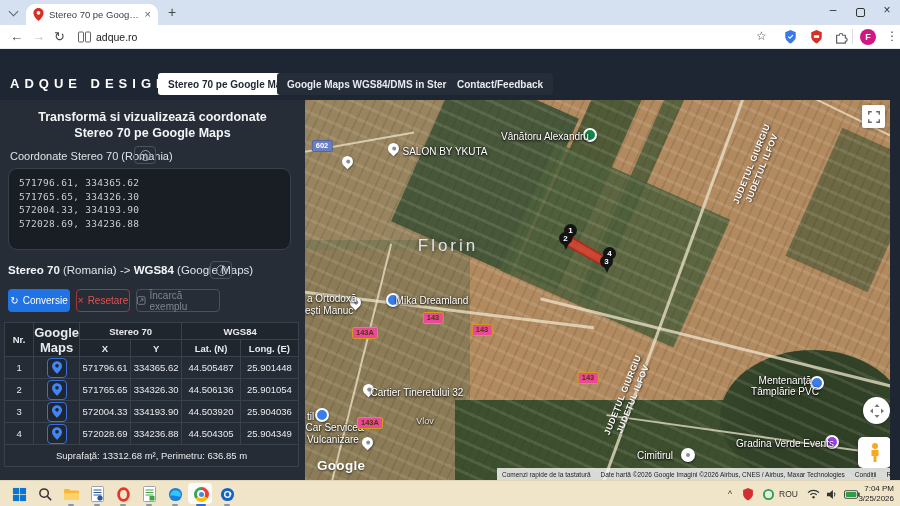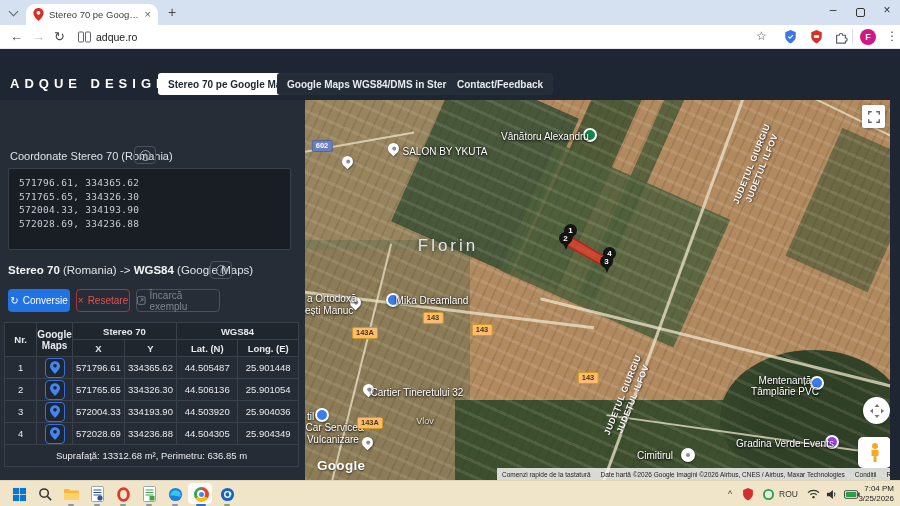--- a/index.html
+++ b/index.html
@@ -32,21 +32,21 @@
   .nav-active{background:#fff;color:#1d2632}
   .nav-dark{background:#242d38;color:#e8eaed}
   .nav-yellow{background:#f2c513;color:#21262c}
 
   
   #panel{position:absolute;left:0;top:100px;width:305px;height:380px;background:#272d36;color:#e8eaee}
   .ptitle{position:absolute;left:0;top:9px;width:305px;text-align:center;font-size:12.5px;font-weight:bold;line-height:16px;color:#f2f4f6}
   .plabel{position:absolute;left:10px;top:50px;font-size:11px;color:#dfe3e8}
   .infobtn{position:absolute;width:22px;height:18px;border:1px solid #4c535c;border-radius:4px;display:flex;align-items:center;justify-content:center}
   .infoglyph{width:11px;height:11px;border:1px solid #9aa1ab;border-radius:50%;color:#9aa1ab;font-size:7.5px;display:flex;align-items:center;justify-content:center;font-style:italic}
-  .coords{position:absolute;left:8px;top:68px;width:283px;height:82px;background:#191e25;border:1px solid #39404a;border-radius:2px;resize:none;color:#c8cdd4;font-family:"DejaVu Sans Mono",monospace;font-size:9.5px;line-height:13.5px;padding:7px 10px;letter-spacing:.3px}
+  .coords{position:absolute;left:8px;top:68px;width:283px;height:82px;background:#191e25;border:1px solid #39404a;border-radius:9px;resize:none;color:#c8cdd4;font-family:"DejaVu Sans Mono",monospace;font-size:9.5px;line-height:13.5px;padding:7px 10px;letter-spacing:.3px}
   .convhead{position:absolute;left:8px;top:164px;font-size:11.5px;color:#dfe3e8}
   .convhead b{color:#f2f4f6}
   .btn{position:absolute;top:189px;height:23px;border-radius:4px;font-size:10px;display:flex;align-items:center;justify-content:center;gap:4px}
   .btn-blue{left:8px;width:62px;background:#2172e2;color:#fff}
   .btn-red{left:76px;width:54px;background:transparent;border:1px solid #9e3a3f;color:#e05252}
   .btn-gray{left:136px;width:84px;background:transparent;border:1px solid #49515b;color:#7c8590}
   table.conv{position:absolute;left:4px;top:222px;width:295px;border-collapse:collapse;font-size:9.5px;color:#e8eaee}
   table.conv th,table.conv td{border:1px solid #39414b;text-align:center;padding:0}
   table.conv th{background:#20262e;font-weight:bold;height:17px}
   table.conv td{background:#262c35;height:22px}
@@ -56,21 +56,21 @@
   
   #map{position:absolute;left:305px;top:100px;width:585px;height:380px;overflow:hidden;background:#b28a60}
   .terr{position:absolute}
   .stripes1{left:0;top:0;width:585px;height:380px;background:repeating-linear-gradient(115deg,rgba(70,50,25,.14) 0 2px,transparent 2px 9px)}
   .stripes2{left:0;top:0;width:585px;height:380px;background:repeating-linear-gradient(24deg,rgba(255,245,225,.10) 0 3px,transparent 3px 14px)}
   .road{position:absolute;background:rgba(238,228,203,.75);z-index:2}
   .maplabel{position:absolute;transform:translate(-50%,-50%);color:#fff;font-size:10px;white-space:nowrap;text-shadow:0 1px 2px rgba(0,0,0,.9),0 0 3px rgba(0,0,0,.7);z-index:5}
   .city{font-size:17px;letter-spacing:3px;color:#e3e3e3;text-shadow:0 0 4px rgba(50,50,50,.9)}
   .county{position:absolute;transform:translate(-50%,-50%) rotate(-68deg);z-index:5;text-align:center}
   .county span{display:block;font-size:8.5px;font-weight:bold;color:#fff;letter-spacing:.5px;line-height:11px;text-shadow:0 1px 2px rgba(0,0,0,.85);white-space:nowrap}
-  .badge{position:absolute;transform:translate(-50%,-50%);background:#fdba74;border:1px solid #cf9c18;color:#4d3a00;font-size:7.5px;font-weight:bold;padding:0 3px;border-radius:2px;line-height:10px;z-index:5}
+  .badge{position:absolute;transform:translate(-50%,-50%);background:#ec4899;border:1px solid #cf9c18;color:#4d3a00;font-size:7.5px;font-weight:bold;padding:0 3px;border-radius:2px;line-height:10px;z-index:5}
   .badge.blue{background:#6a7fc2;border-color:#53659e;color:#fff}
   .poi{position:absolute;width:11px;height:11px;background:#fff;border-radius:50% 50% 50% 0;transform:rotate(-45deg);box-shadow:0 1px 2px rgba(0,0,0,.5);z-index:4}
   .poi::after{content:"";position:absolute;left:3.5px;top:3.5px;width:4px;height:4px;border-radius:50%;background:#8a8f98}
   .pcirc{position:absolute;width:14px;height:14px;border-radius:50%;border:2px solid #fff;box-shadow:0 1px 2px rgba(0,0,0,.5);z-index:4}
   .pc-blue{background:#3a7de8}.pc-purple{background:#a142f4}.pc-green{background:#13864b}
   .pc-white{background:#fff}.pc-white::after{content:"";position:absolute;left:3px;top:3px;width:4px;height:4px;border-radius:50%;background:#8a8f98}
   .nmark{position:absolute;width:13px;height:13px;background:#141414;border-radius:50%;color:#fff;font-size:8px;font-weight:bold;display:flex;align-items:center;justify-content:center;z-index:7}
   .nmark::after{content:"";position:absolute;left:3.5px;top:11px;border:3px solid transparent;border-top:7px solid #141414}
   #mapcontrols{position:absolute;left:13px;top:4px;width:88px;height:27px;background:#fff;border-radius:2px;box-shadow:0 1px 4px rgba(0,0,0,.3);display:flex;z-index:8}
   .mc{flex:1;display:flex;align-items:center;justify-content:center;font-size:11px}
@@ -143,20 +143,24 @@
 
 
   <div id="appheader">
     <span class="logo">ADQUE DESIGN</span>
     <div class="navbtn nav-active" style="left:158px">Stereo 70 pe Google Maps</div>
     <div class="navbtn nav-dark" style="left:277px">Google Maps WGS84/DMS in Stereo 70</div>
     <div class="navbtn nav-dark" style="left:447px">Contact/Feedback</div>
   </div>
 
   <div id="panel">
+    <div class="ptitle">
+      <div>Transformă si vizualizează coordonate</div>
+      <div>Stereo 70 pe Google Maps</div>
+    </div>
     <span class="plabel">Coordonate Stereo 70 (Romania)</span>
     <div class="infobtn" style="left:134px;top:46px">
         <span class="infoglyph">i</span>
       </div>
     <textarea class="coords" spellcheck="false" style="">571796.61, 334365.62
 571765.65, 334326.30
 572004.33, 334193.90
 572028.69, 334236.88</textarea>
     <div class="convhead">
       <b>Stereo 70</b>
@@ -181,21 +185,21 @@
           <rect x="0.5" y="0.5" width="9" height="9" rx="1.5" fill="none" stroke="#7c8590"></rect>
           <path d="M3 7 7 3 M7 3 H4.5 M7 3 V5.5" stroke="#7c8590" fill="none"></path>
         </svg>
       <span>Încarcă exemplu</span>
     </div>
 
     <table class="conv">
       <tbody>
           <tr>
         <th rowspan="2" style="width:38px">Nr.</th>
-        <th rowspan="2" style="width:30px;font-size:10px">Google Maps</th>
+        <th rowspan="2" style="width:30px;font-size:13px">Google Maps</th>
         <th colspan="2">Stereo 70</th>
         <th colspan="2">WGS84</th>
       </tr>
       <tr>
         <th style="width:54px">X</th>
         <th style="width:54px">Y</th>
         <th style="width:66px">Lat. (N)</th>
         <th style="width:65px">Long. (E)</th>
       </tr>
       <tr>

